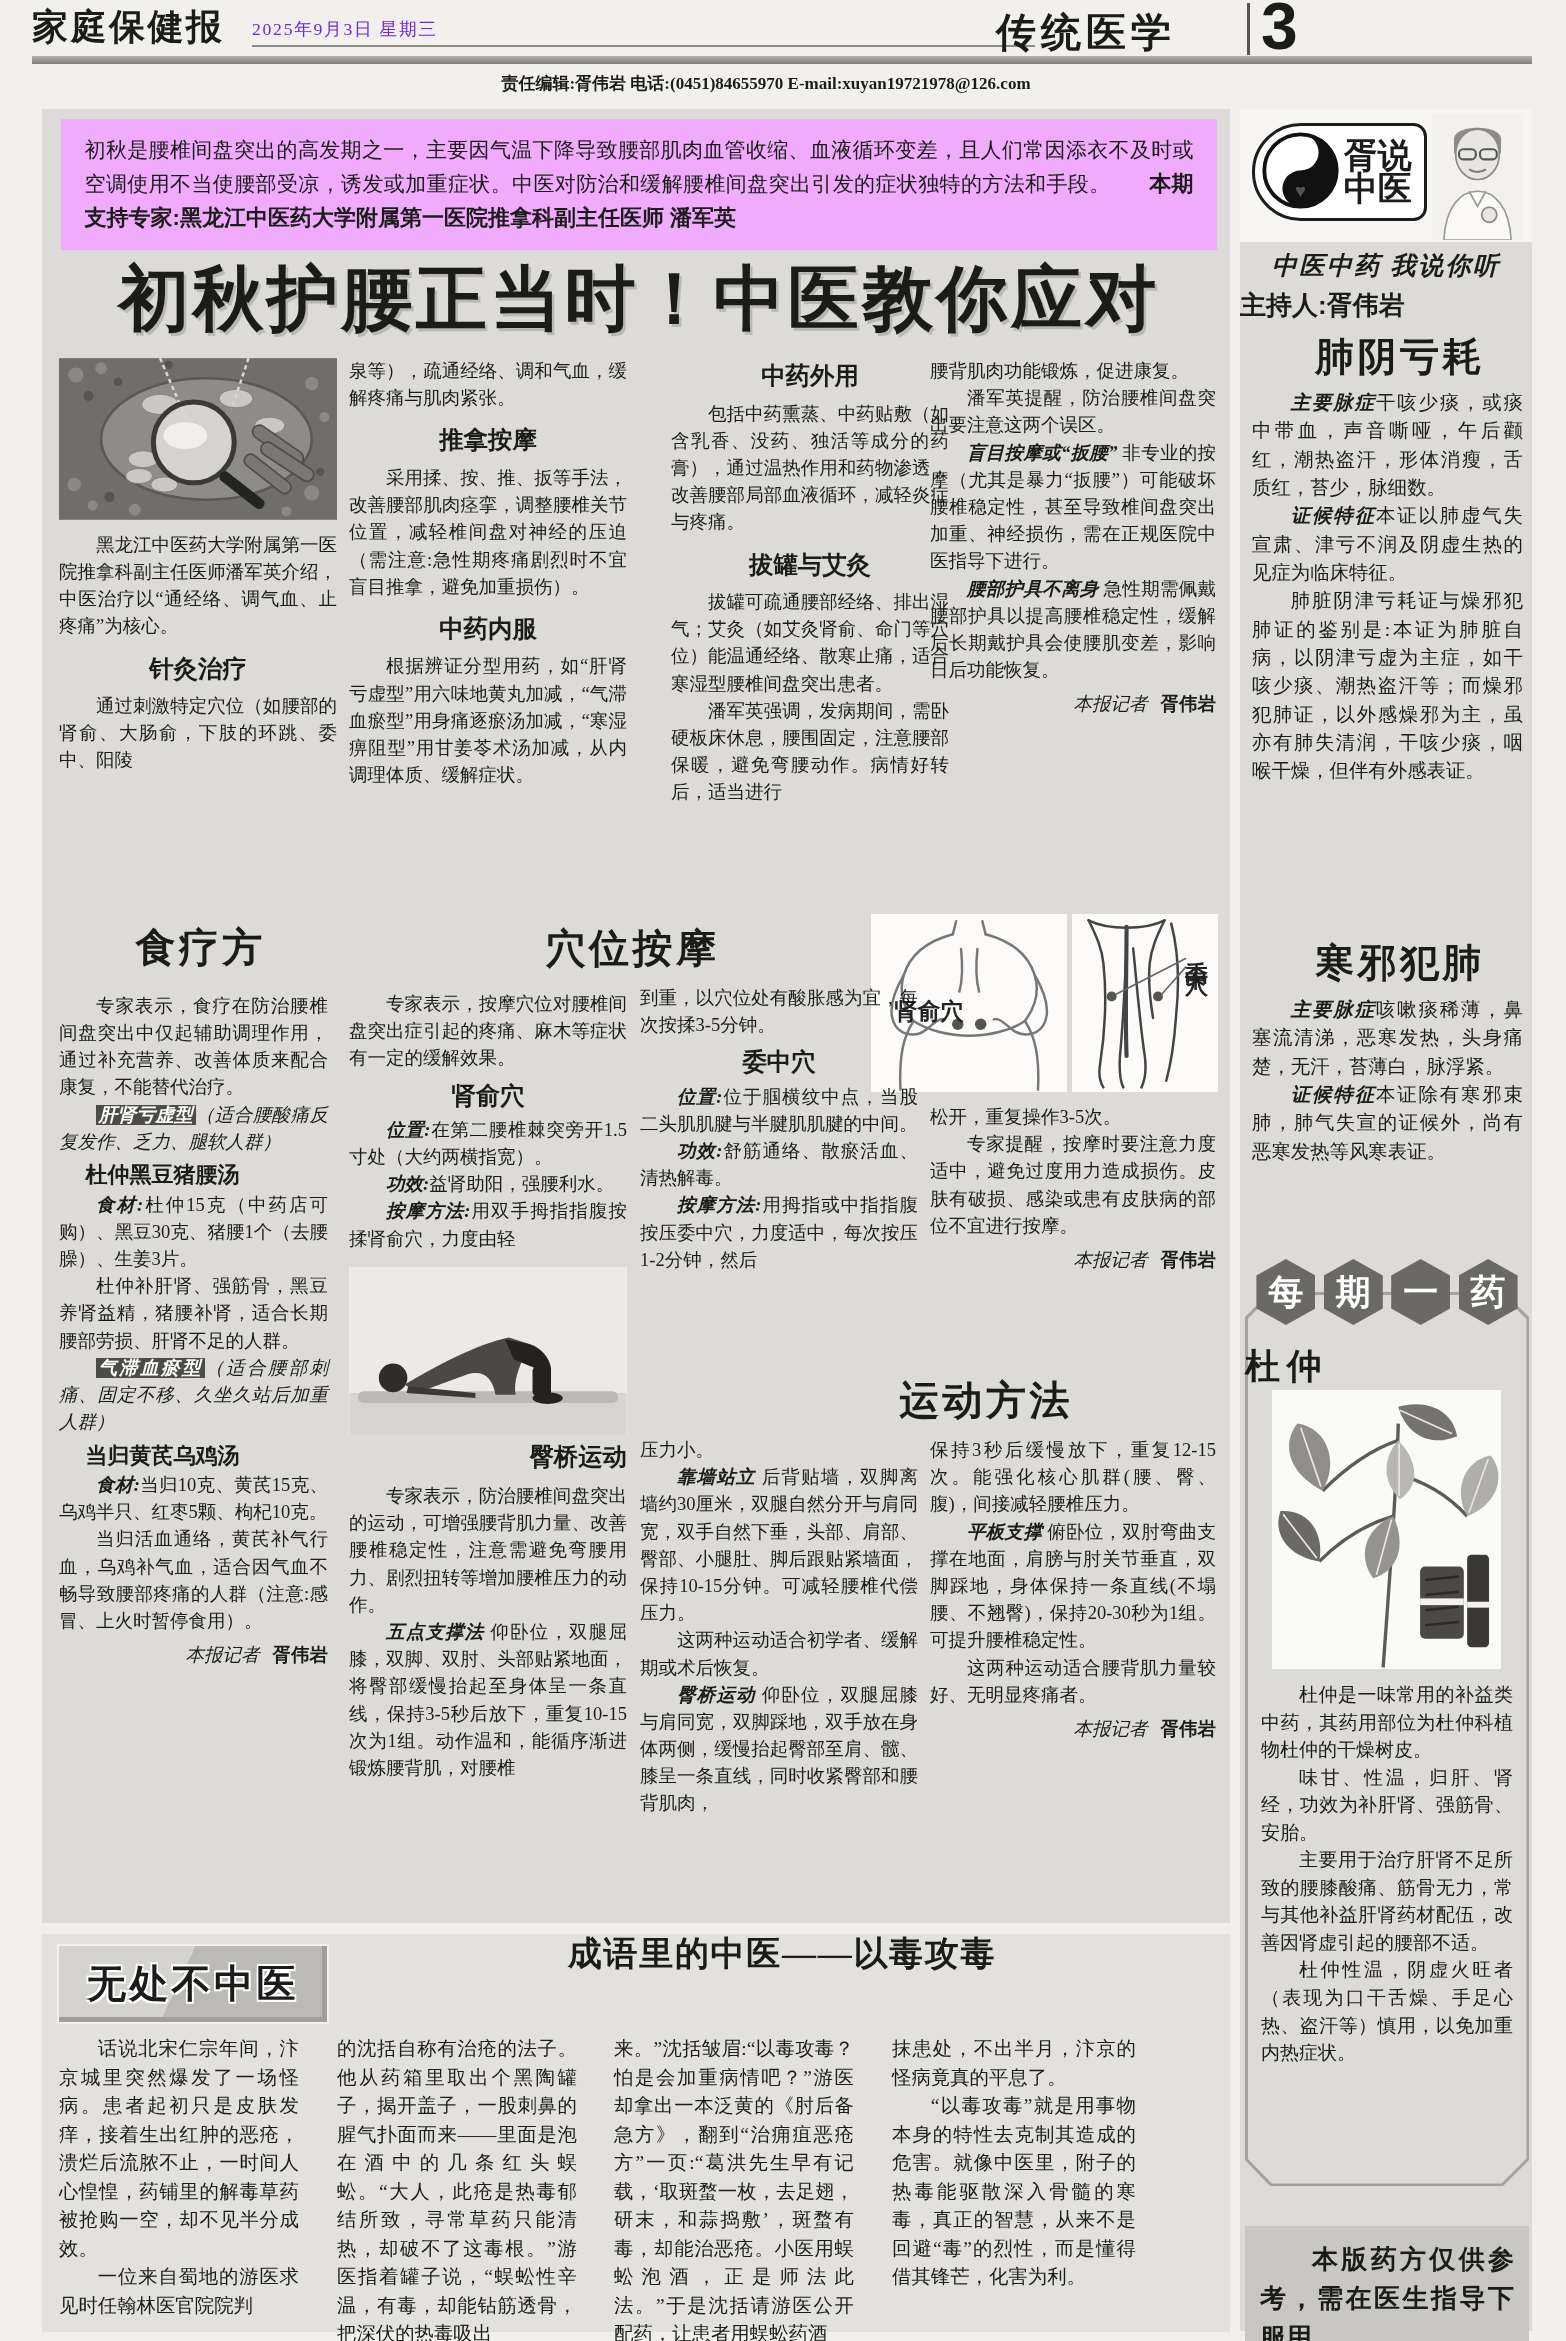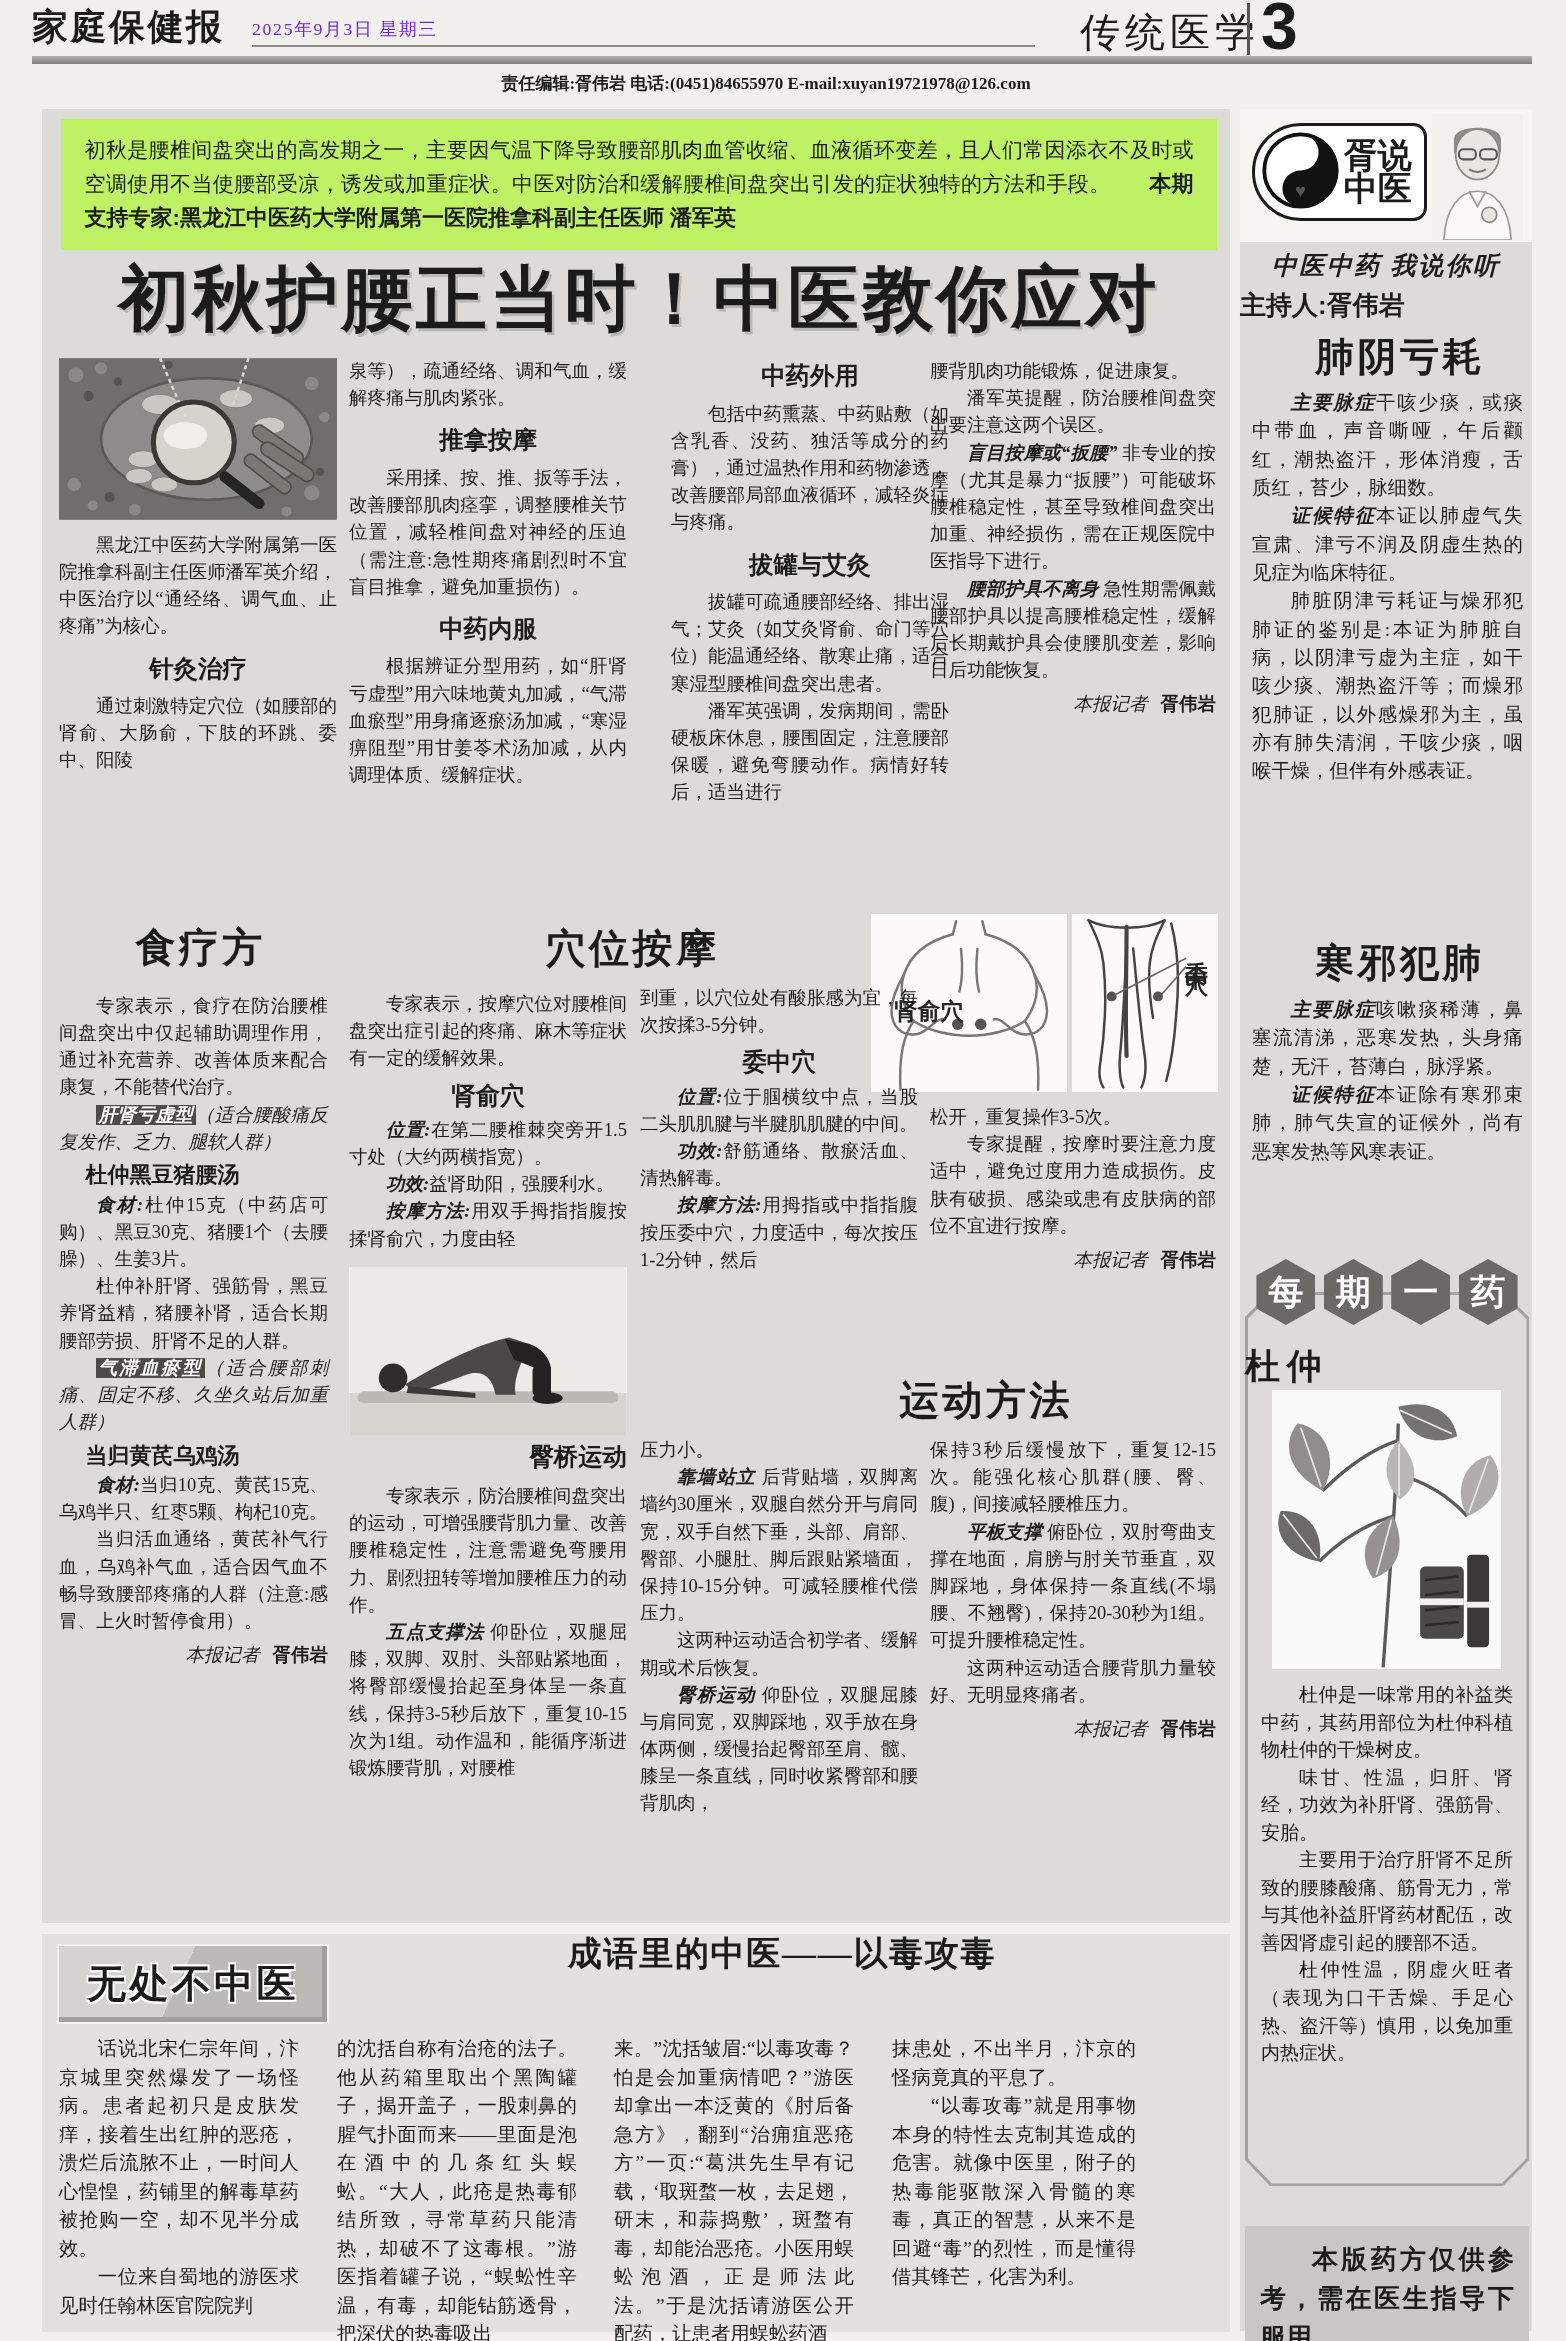--- a/index.html
+++ b/index.html
@@ -7,41 +7,41 @@
        font-family:"Liberation Serif","DejaVu Serif",serif;color:#1b1b1a;}
   .abs{position:absolute;}
   .panel{position:absolute;background:#dcdbd7;}
   .sans{font-family:"Liberation Sans","DejaVu Sans",sans-serif;}
   .serif{font-family:"Liberation Serif","DejaVu Serif",serif;padding-left:14px;}
   .kai{font-style:italic;}
   
   .masthead{left:32px;top:3.4px;font-size:36px;font-weight:900;letter-spacing:2.5px;}
   .dateline{left:252px;top:17px;font-size:17.7px;letter-spacing:1.7px;color:#6d28d9;}
   .daterule{left:252px;top:45px;width:783px;height:1.7px;background:#8d8c88;}
-  .sectionname{left:1080px;top:5px;font-size:40px;font-weight:400;letter-spacing:5px;}
+  .sectionname{left:996px;top:5px;font-size:40px;font-weight:700;letter-spacing:5px;}
   .vertrule{left:1247px;top:3.4px;width:2.5px;height:52px;background:#555;}
   .pagenum{left:1261px;top:-11.8px;font-size:66px;font-weight:bold;}
   .thickrule{left:32px;top:56px;width:1500px;height:7.6px;
              background:linear-gradient(#b3b2ae,#7f7e7a);}
   .editorline{left:0;top:72px;width:1532px;text-align:center;font-size:17px;font-weight:bold;}
   
   .col{position:absolute;font-size:18.5px;line-height:1.47;text-align:justify;}
   .col p{margin:0;text-indent:2em;}
   .col p.noind{text-indent:0;}
   .subh{font-family:"Liberation Sans","DejaVu Sans",sans-serif;font-weight:bold;
         font-size:24.4px;text-align:center;text-indent:0;margin:10px 0 6.7px;}
   .byline{text-align:right;margin-top:6.7px;}
   .byline b{margin-left:8.4px;}
   .hl{background:#4c4b47;color:#fff;padding:0 2.5px;font-style:italic;font-weight:bold;}
   .lead{font-style:italic;}
   .recipename{font-family:"Liberation Sans","DejaVu Sans",sans-serif;font-weight:bold;
               font-size:22px;text-indent:1.2em;margin-top:3.4px;}
   .sect-title{position:absolute;font-weight:900;text-align:center;letter-spacing:3.4px;}
   
-  .introbox{left:61px;top:119px;width:1109px;background:#bef264;padding:15px 23.6px;
+  .introbox{left:61px;top:119px;width:1109px;background:#f0abfc;padding:15px 23.6px;
             font-size:21px;line-height:1.55;text-align:justify;}
   .mainheadline{left:50px;top:252px;width:1178px;text-align:center;font-size:71px;
                 font-weight:900;letter-spacing:3.4px;text-shadow:2.5px 2.5px 0 #b9b8b4;}
   
   .figbox{position:absolute;overflow:hidden;background:#fcfbf9;}
   .figcaption{position:absolute;font-family:"Liberation Sans","DejaVu Sans",sans-serif;
               font-weight:bold;font-size:24.4px;text-align:right;}
   .diagwrap{left:871px;top:914px;width:347px;height:178px;display:flex;gap:5px;}
   .diagpanel{position:relative;background:#fcfbf9;height:100%;}
   .diaglabel{position:absolute;font-family:"Liberation Sans","DejaVu Sans",sans-serif;

